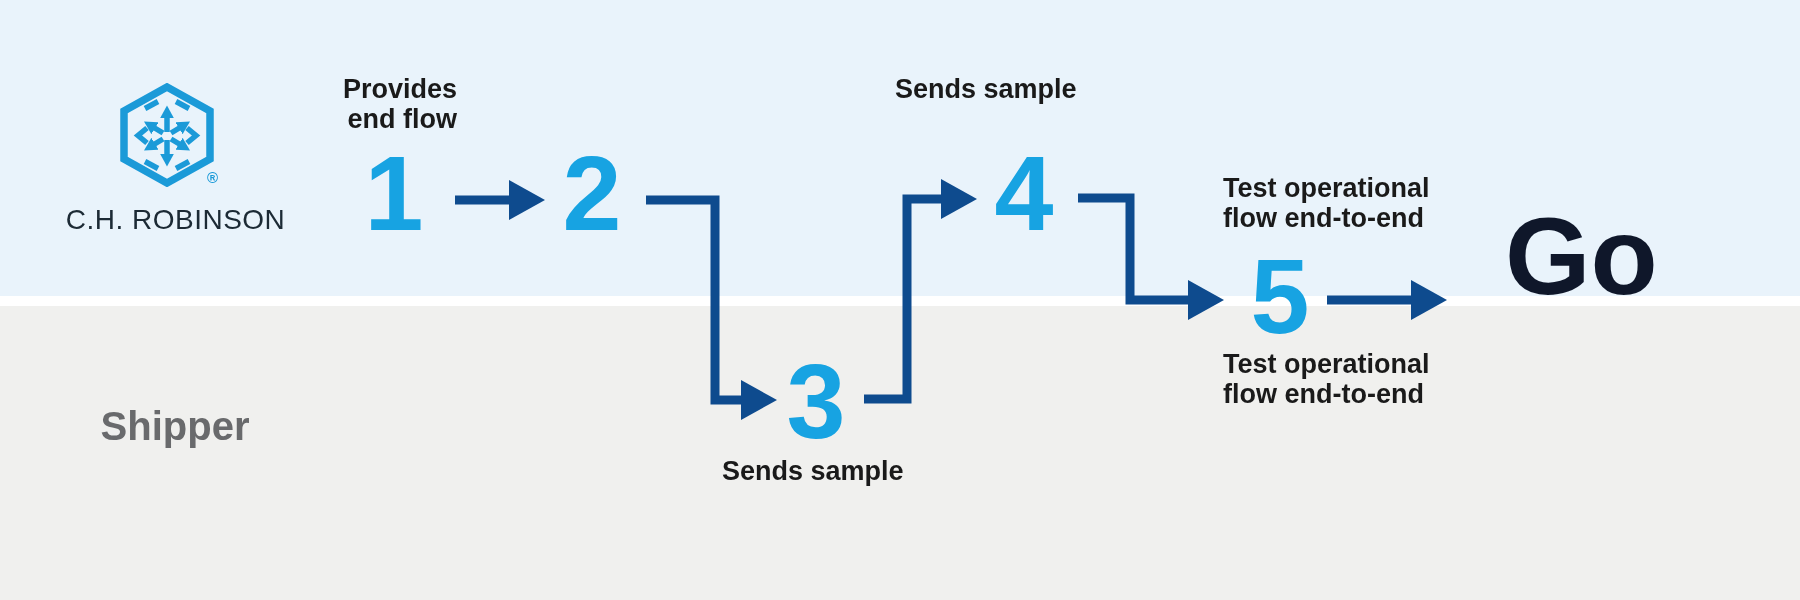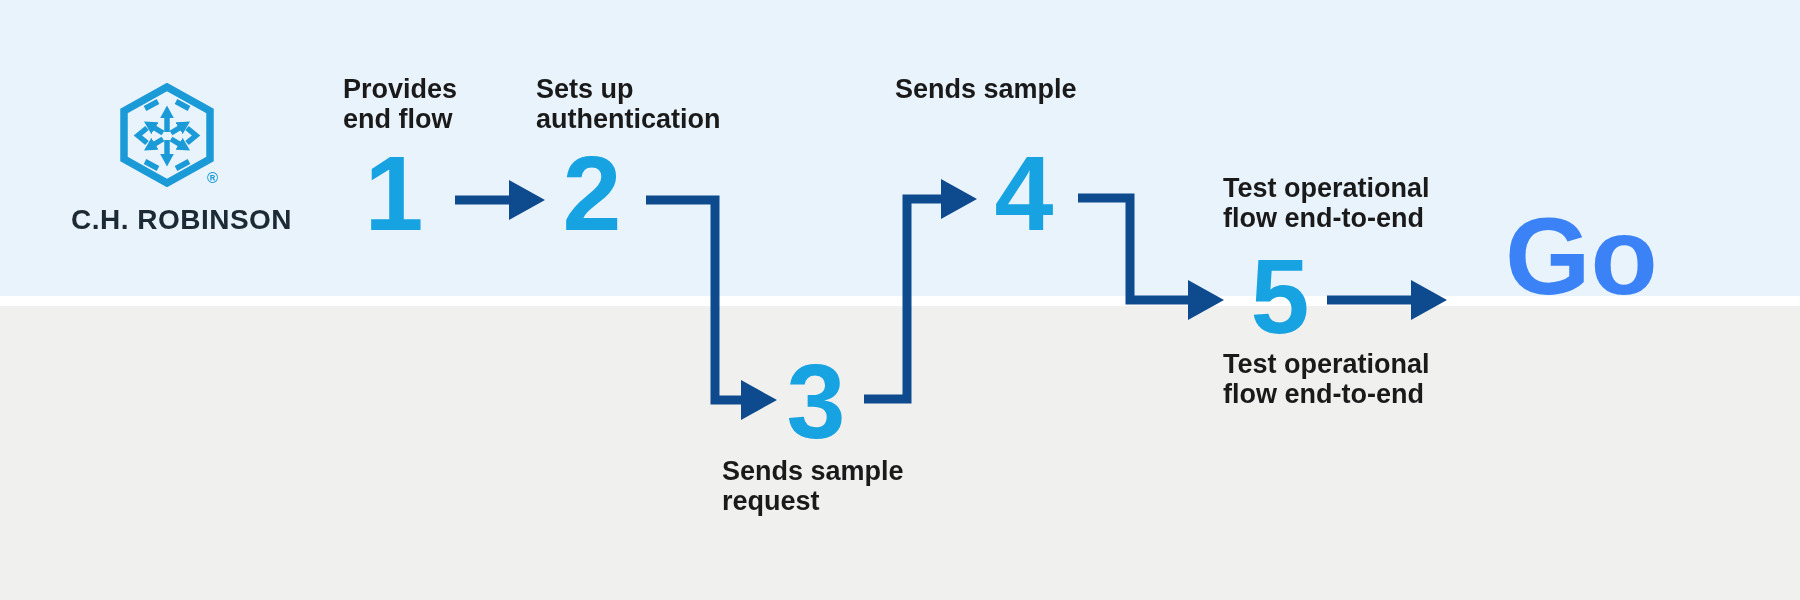--- a/index.html
+++ b/index.html
@@ -56,21 +56,21 @@
     white-space: nowrap;
   }
   .step-label span { display: block; }
 
   .outcome {
     position: absolute;
     left: 1505px; top: 205px;
     font-size: 110px;
     font-weight: bold;
     line-height: 101px;
-    color: #3b82f6;
+    color: #0f172a;
     white-space: nowrap;
   }
   .outcome span { display: block; }
 
   .customer-label {
     position: absolute;
     left: 30px; top: 408px; width: 290px;
     text-align: center;
     font-size: 40px;
     font-weight: bold;
@@ -80,23 +80,23 @@
   }
   .customer-label span { display: block; }
 
   .logo { position: absolute; left: 40px; top: 83px; width: 255px; height: 150px; }
   .logo-hex { position: absolute; left: 80px; top: 0; width: 94px; height: 104px; }
   .logo-reg {
     position: absolute; left: 167px; top: 86px;
     font-size: 15px; color: #1b9ad8; font-weight: bold;
   }
   .logo-wordmark {
-    position: absolute; left: 14px; top: 121px; width: 255px;
+    position: absolute; left: 8px; top: 121px; width: 255px;
     text-align: center;
-    font-size: 28px; font-weight: bold; letter-spacing: 0.5px;
+    font-size: 28px; font-weight: normal; letter-spacing: 0.5px;
     color: #1c2a35;
     white-space: nowrap;
   }
 </style>
 </head>
 <body>
 
 <div class="canvas">
 
   <div class="lane-top"></div>
@@ -126,57 +126,53 @@
           <polyline points="27,45 18,52.5 27,60"></polyline>
           <polyline points="67,45 76,52.5 67,60"></polyline>
         </g>
       </g>
     </svg>
     <div class="logo-reg">®</div>
     <div class="logo-wordmark">C.H. ROBINSON</div>
   </div>
 
   <div class="customer-label">
+    <span>Shipper</span>
   </div>
 
   <svg class="arrow-layer" viewBox="0 0 1800 600" xmlns="http://www.w3.org/2000/svg">
     <defs>
       <marker id="head" viewBox="0 0 36 40" refX="0" refY="20" markerWidth="36" markerHeight="40" markerUnits="userSpaceOnUse" orient="auto">
         <path d="M0,0 L36,20 L0,40 Z" fill="#0e4b8e"></path>
       </marker>
     </defs>
     <path class="flow-line" d="M455,200 H509" marker-end="url(#head)"></path>
     <path class="flow-line" d="M646,200 H715 V400 H741" marker-end="url(#head)"></path>
     <path class="flow-line" d="M864,399 H907 V199 H941" marker-end="url(#head)"></path>
     <path class="flow-line" d="M1078,198 H1130 V300 H1188" marker-end="url(#head)"></path>
     <path class="flow-line" d="M1327,300 H1411" marker-end="url(#head)"></path>
   </svg>
 
-  <div class="step-label" style="left:343px; top:74px;">
+  <div class="step-label" style="left:343px; top:74px;text-align:right;">
     <span>Provides</span>
     <span>end flow</span>
-  </div>
-  <div class="step-label" style="left:536px; top:74px;">
-    <span>Sets up</span>
-    <span>authentication</span>
   </div>
   <div class="step-label" style="left:895px; top:74px;">
     <span>Sends sample</span>
   </div>
   <div class="step-label" style="left:1223px; top:173px;">
     <span>Test operational</span>
     <span>flow end-to-end</span>
   </div>
   <div class="step-label" style="left:1223px; top:349px;">
     <span>Test operational</span>
     <span>flow end-to-end</span>
   </div>
   <div class="step-label" style="left:722px; top:456px;">
     <span>Sends sample</span>
-    <span>request</span>
   </div>
 
   <div class="step-number" style="left:394px; top:140px;">1</div>
   <div class="step-number" style="left:592px; top:140px;">2</div>
   <div class="step-number" style="left:816px; top:348px;">3</div>
   <div class="step-number" style="left:1024px; top:140px;">4</div>
   <div class="step-number" style="left:1280px; top:243px;">5</div>
 
   <div class="outcome">
     <span>Go</span>

